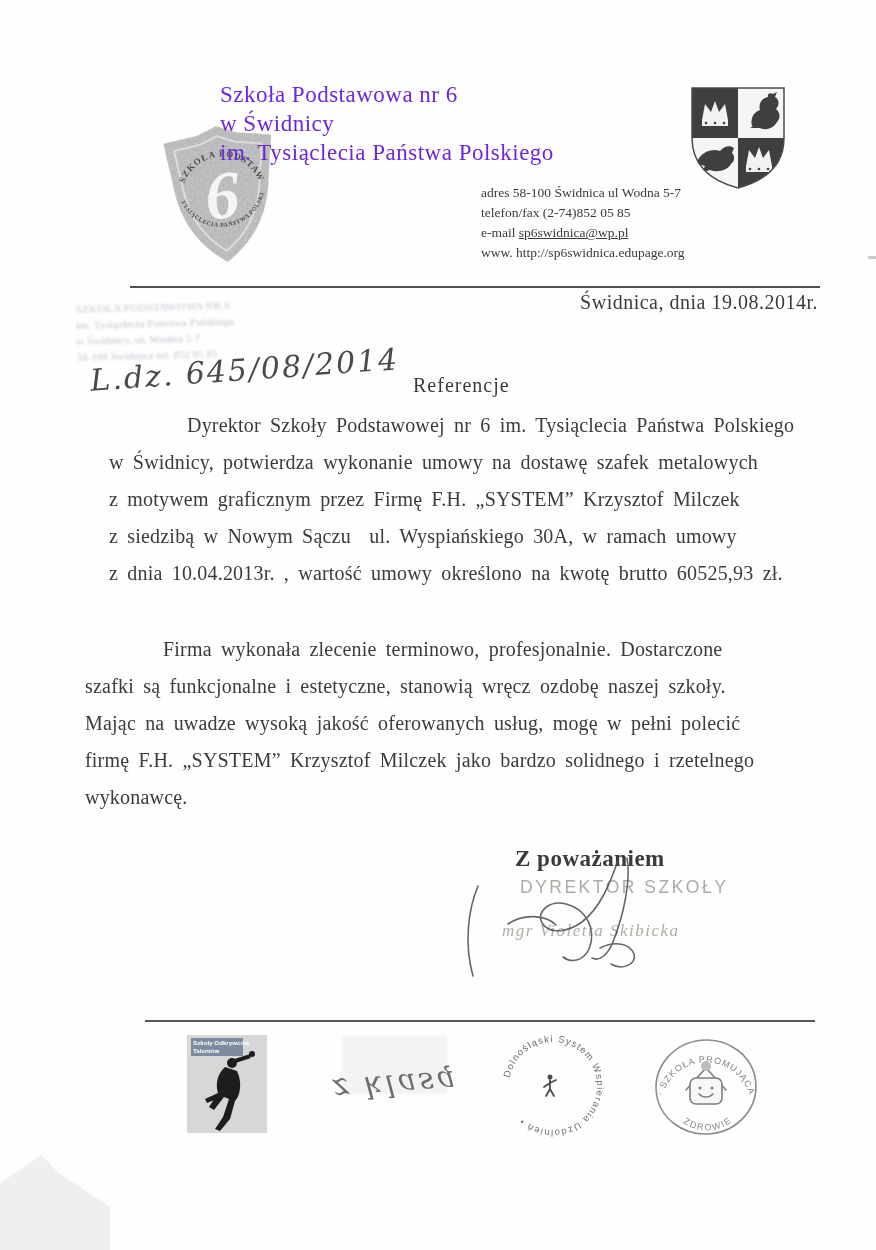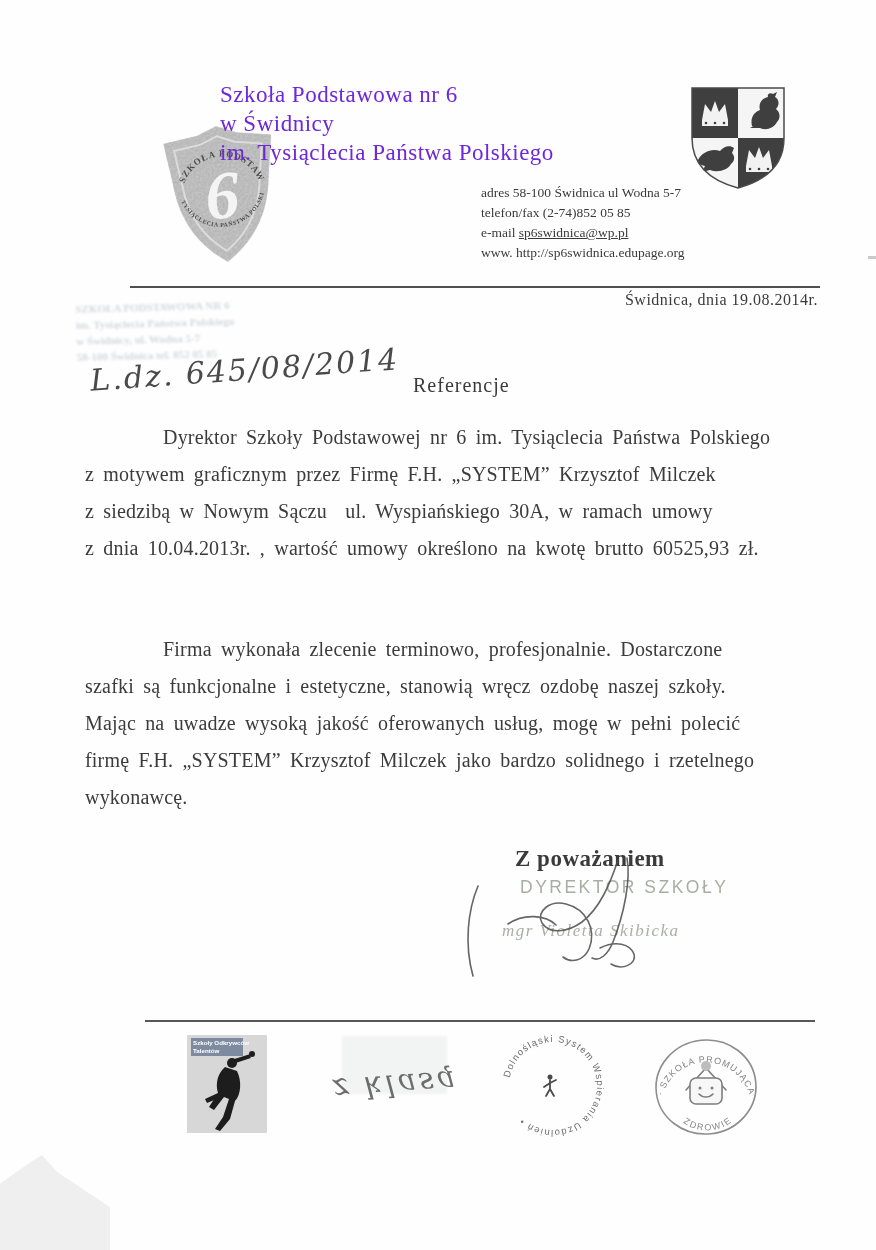--- a/index.html
+++ b/index.html
@@ -23,42 +23,42 @@
   .contact-block{
     position:absolute;left:481px;top:183px;width:330px;
     font-weight:normal;font-size:13.5px;line-height:20px;color:#3a3a3a;
   }
   .contact-block .email-addr{text-decoration:underline;}
   .rule{position:absolute;background:#4f4f4f;height:2px;}
   .rule-top{left:130px;top:286px;width:690px;}
   .rule-bottom{left:145px;top:1020px;width:670px;background:#585858;}
   .dateline{
     position:absolute;right:58px;top:291px;
-    font-size:16px;color:#3a3a3a;letter-spacing:0.5px;
+    font-size:20px;color:#3a3a3a;letter-spacing:0.5px;
   }
   
   .received-stamp{
     position:absolute;left:76px;top:298px;width:230px;
     font-weight:bold;font-size:11px;line-height:16px;
     color:#8e97a6;opacity:0.38;filter:blur(1.1px);
     transform:rotate(-1.5deg);
   }
   .handwritten-ref{
     position:absolute;left:90px;top:352px;
     font-family:"DejaVu Serif", serif;font-style:italic;
     font-size:30px;color:#4a4a4a;letter-spacing:2px;
     transform:rotate(-4deg);white-space:pre;
   }
   .doc-title{
     position:absolute;left:413px;top:374px;
     font-size:20px;color:#3a3a3a;letter-spacing:1px;
   }
   
   .body-text{position:absolute;left:85px;width:722px;font-size:20px;color:#3b3b3b;}
-  .para1{top:426px;}
+  .para1{top:414px;margin-left:24px;}
   .para2{top:615px;margin-top:23px;}
   .bodyline{height:37px;white-space:pre;word-spacing:4px;letter-spacing:0.2px;}
   .bodyline.indent{padding-left:78px;}
   
   .closing{position:absolute;left:515px;top:846px;font-size:23px;color:#3a3a3a;letter-spacing:0.5px;font-weight:bold;}
   .role-stamp{
     position:absolute;left:504px;top:877px;
     font-family:"Liberation Sans", sans-serif;
     font-size:17.5px;letter-spacing:2.5px;color:#9aa094;opacity:0.85;margin-left:16px;
   }
@@ -184,20 +184,21 @@
     <div>w Świdnicy,  ul. Wodna 5-7</div>
     <div>58-100 Świdnica  tel. 852 05 85</div>
   </div>
 
   <div class="handwritten-ref">L.dz. 645/08/2014</div>
 
   <div class="doc-title">Referencje</div>
 
   <div class="body-text para1">
     <div class="bodyline indent">Dyrektor Szkoły Podstawowej nr 6 im. Tysiąclecia Państwa Polskiego</div>
+    <div class="bodyline">w Świdnicy, potwierdza wykonanie umowy na dostawę szafek metalowych</div>
     <div class="bodyline">z motywem graficznym przez Firmę F.H. „SYSTEM” Krzysztof Milczek</div>
     <div class="bodyline">z siedzibą w Nowym Sączu  ul. Wyspiańskiego 30A, w ramach umowy</div>
     <div class="bodyline">z dnia 10.04.2013r. , wartość umowy określono na kwotę brutto 60525,93 zł.</div>
   </div>
 
   <div class="body-text para2">
     <div class="bodyline indent">Firma wykonała zlecenie terminowo, profesjonalnie. Dostarczone</div>
     <div class="bodyline">szafki są funkcjonalne i estetyczne, stanowią wręcz ozdobę naszej szkoły.</div>
     <div class="bodyline">Mając na uwadze wysoką jakość oferowanych usług, mogę w pełni polecić</div>
     <div class="bodyline">firmę F.H. „SYSTEM” Krzysztof Milczek jako bardzo solidnego i rzetelnego</div>

